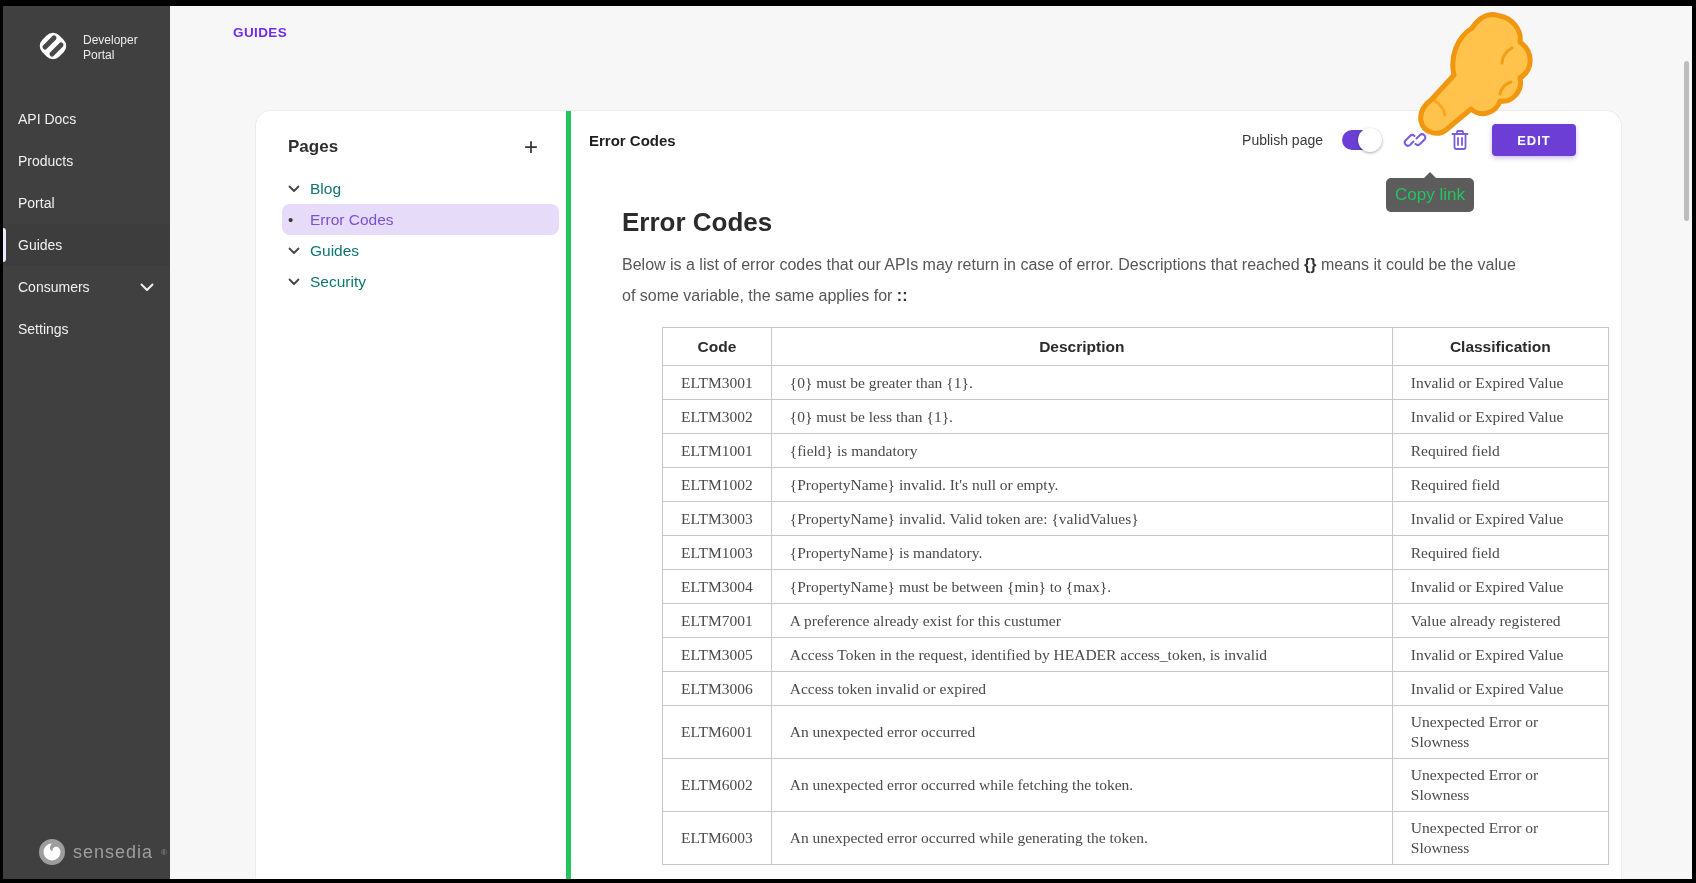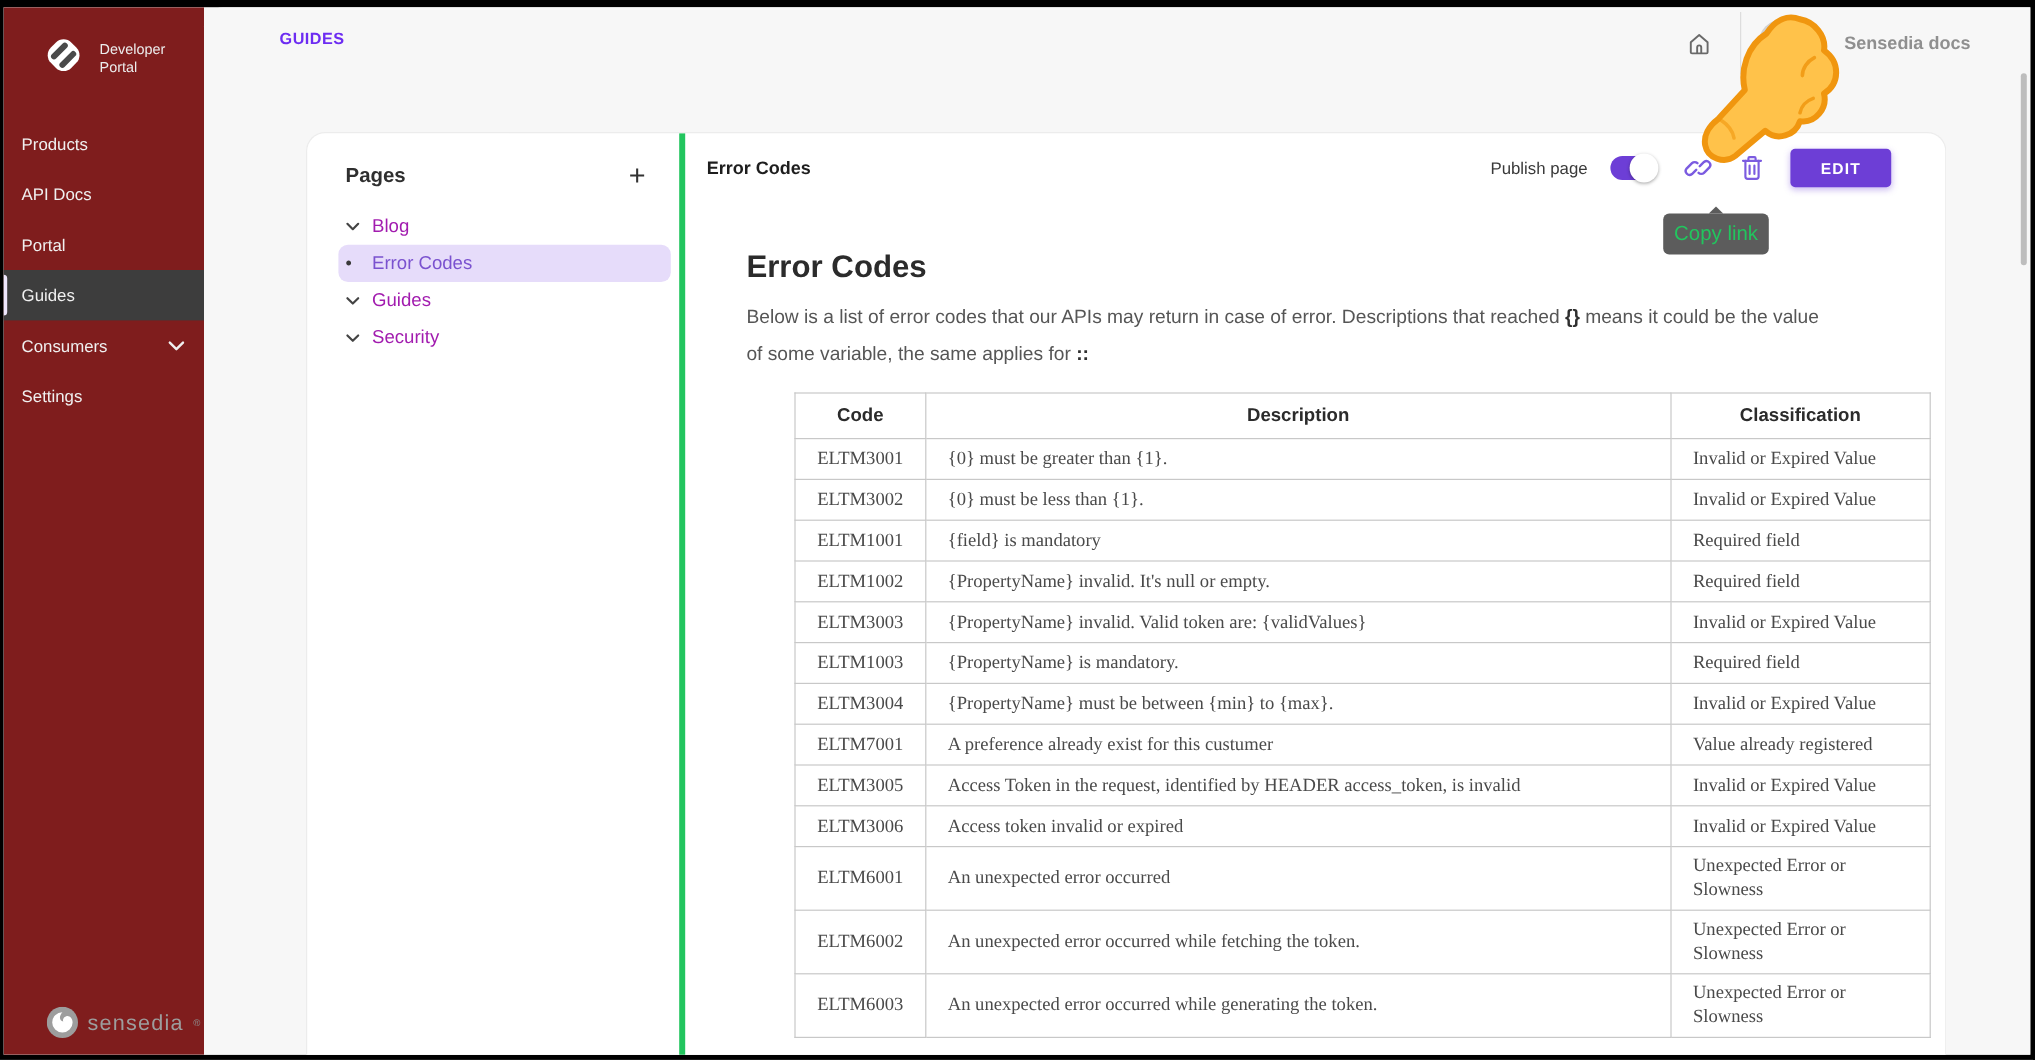--- a/index.html
+++ b/index.html
@@ -2,21 +2,21 @@
 <html><head>
 <meta charset="utf-8">
 <style>
   html,body{margin:0;padding:0;background:#000;}
   *{box-sizing:border-box;}
   body{font-family:"Liberation Sans","DejaVu Sans",sans-serif;}
   .viewport{position:relative;width:1696px;height:883px;background:#000;overflow:hidden;}
   .screen{position:absolute;left:3px;top:6px;right:4px;bottom:4px;background:#f7f7f7;overflow:hidden;}
 
   
-  .sidebar{position:absolute;left:0;top:0;bottom:0;width:167px;background:#7f1d1d;color:#ededed;}
+  .sidebar{position:absolute;left:0;top:0;bottom:0;width:167px;background:#404040;color:#ededed;}
   .brand{display:flex;align-items:center;gap:10px;padding:20px 0 0 30px;}
   .brand-text{font-size:12px;line-height:15px;color:#ececec;}
   .nav{margin-top:28px;}
   .nav-item{position:relative;display:flex;align-items:center;height:42px;padding-left:15px;font-size:14px;color:#f0f0f0;cursor:pointer;}
   .nav-item.selected{background:#3d3d3d;}
   .nav-item.selected::before{content:"";position:absolute;left:0;top:4px;bottom:4px;width:3px;background:#efe7fd;border-radius:0 3px 3px 0;}
   .nav-item .spacer{flex:1;}
   .nav-item svg{margin-right:16px;}
   .side-footer{position:absolute;left:36px;bottom:14px;display:flex;align-items:center;gap:8px;color:#9d9d9d;}
   .side-footer .wordmark{font-size:18px;letter-spacing:1px;color:#9d9d9d;}
@@ -31,21 +31,21 @@
   .avatar{width:42px;height:42px;border-radius:50%;background:#d2d2d2;display:flex;align-items:center;justify-content:center;margin-top:2px;}
   .account-name{margin-left:30px;font-size:15px;font-weight:600;color:#8f8f8f;}
 
   
   .card{position:absolute;left:85px;top:104px;width:1367px;bottom:-2px;background:#fff;border:1px solid #ececec;border-bottom:none;border-radius:16px 16px 0 0;display:flex;overflow:hidden;}
   .pages-panel{width:315px;border-right:5px solid #22c55e;padding:24px 24px 0 32px;flex:none;}
   .pages-head{display:flex;align-items:center;justify-content:space-between;}
   .pages-title{font-size:17px;font-weight:600;color:#2f2f2f;}
   .add-btn{font-size:24px;font-weight:400;color:#333;line-height:20px;cursor:pointer;padding:2px 4px;}
   .tree{margin-top:14px;}
-  .tree-row{display:flex;align-items:center;height:31px;font-size:15.5px;color:#a21caf;cursor:pointer;}
+  .tree-row{display:flex;align-items:center;height:31px;font-size:15.5px;color:#0f766e;cursor:pointer;}
   .tree-row .tw{width:22px;display:flex;align-items:center;}
   .tree-row.selected{background:#e6dcfa;border-radius:8px;color:#7a52cf;margin-right:-17px;padding-left:6px;margin-left:-6px;}
   .bullet{font-size:15px;line-height:1;color:#3a3a3a;}
 
   
   .content{flex:1;position:relative;}
   .toolbar{display:flex;align-items:center;height:58px;padding:0 45px 0 18px;}
   .toolbar-title{font-size:15px;font-weight:700;color:#1e1e1e;}
   .toolbar-right{margin-left:auto;display:flex;align-items:center;gap:19px;}
   .publish-label{font-size:14px;font-weight:500;color:#3a3a3a;}
@@ -88,24 +88,24 @@
             <path d="M19 28 L28 19" stroke="#4a4a4a" stroke-width="5" stroke-linecap="round" fill="none"></path>
           </svg>
         </span>
         <span class="brand-text">
           <span>Developer</span><br>
           <span>Portal</span>
         </span>
       </div>
       <div class="nav">
         <div class="nav-item">
+            <span>API Docs</span>
+          </div>
+        <div class="nav-item">
             <span>Products</span>
-          </div>
-        <div class="nav-item">
-            <span>API Docs</span>
           </div>
         <div class="nav-item">
             <span>Portal</span>
           </div>
         <div class="nav-item selected">
             <span>Guides</span>
           </div>
         <div class="nav-item">
           <span>Consumers</span>
           <span class="spacer"></span>
@@ -123,35 +123,20 @@
           <path d="M13 4.5 a8.5 8.5 0 1 0 8.5 8.5 c0 -3.5 -2.6 -5.8 -5.2 -5.2 c-2.2 .5 -3.3 2.6 -2.6 4.4 c-2 -.3 -3.2 -2.3 -2.6 -4.4 c.4 -1.6 1.3 -2.7 1.9 -3.3 z" fill="#ffffff"></path>
         </svg>
         <span class="wordmark">sensedia</span>
           <sup>®</sup>
       </div>
     </div>
 
     <div class="main">
       <div class="breadcrumb" style="color: rgb(109, 44, 242);">GUIDES</div>
 
-      <div class="top-right">
-        <div class="home-btn">
-          <svg width="20" height="19" viewBox="0 0 20 19">
-            <path d="M3 8.2 L10 2.2 L17 8.2 V16.5 a1 1 0 0 1 -1 1 H4 a1 1 0 0 1 -1 -1 Z" fill="none" stroke="#6a6a6a" stroke-width="1.6" stroke-linejoin="round"></path>
-            <path d="M8.3 17.3 V12.5 a1.7 1.7 0 0 1 3.4 0 V17.3" fill="none" stroke="#6a6a6a" stroke-width="1.6"></path>
-          </svg>
-        </div>
-        <div class="tr-divider"></div>
-        <div class="avatar">
-          <svg width="30" height="30" viewBox="0 0 26 26">
-            <path d="M13 4.5 a8.5 8.5 0 1 0 8.5 8.5 c0 -3.5 -2.6 -5.8 -5.2 -5.2 c-2.2 .5 -3.3 2.6 -2.6 4.4 c-2 -.3 -3.2 -2.3 -2.6 -4.4 c.4 -1.6 1.3 -2.7 1.9 -3.3 z" fill="#ffffff"></path>
-          </svg>
-        </div>
-        <div class="account-name">Sensedia docs</div>
-      </div>
 
       <div class="card">
 
         <div class="pages-panel">
           <div class="pages-head">
             <span class="pages-title">Pages</span>
             <span class="add-btn">+</span>
           </div>
           <div class="tree">
             <div class="tree-row">

